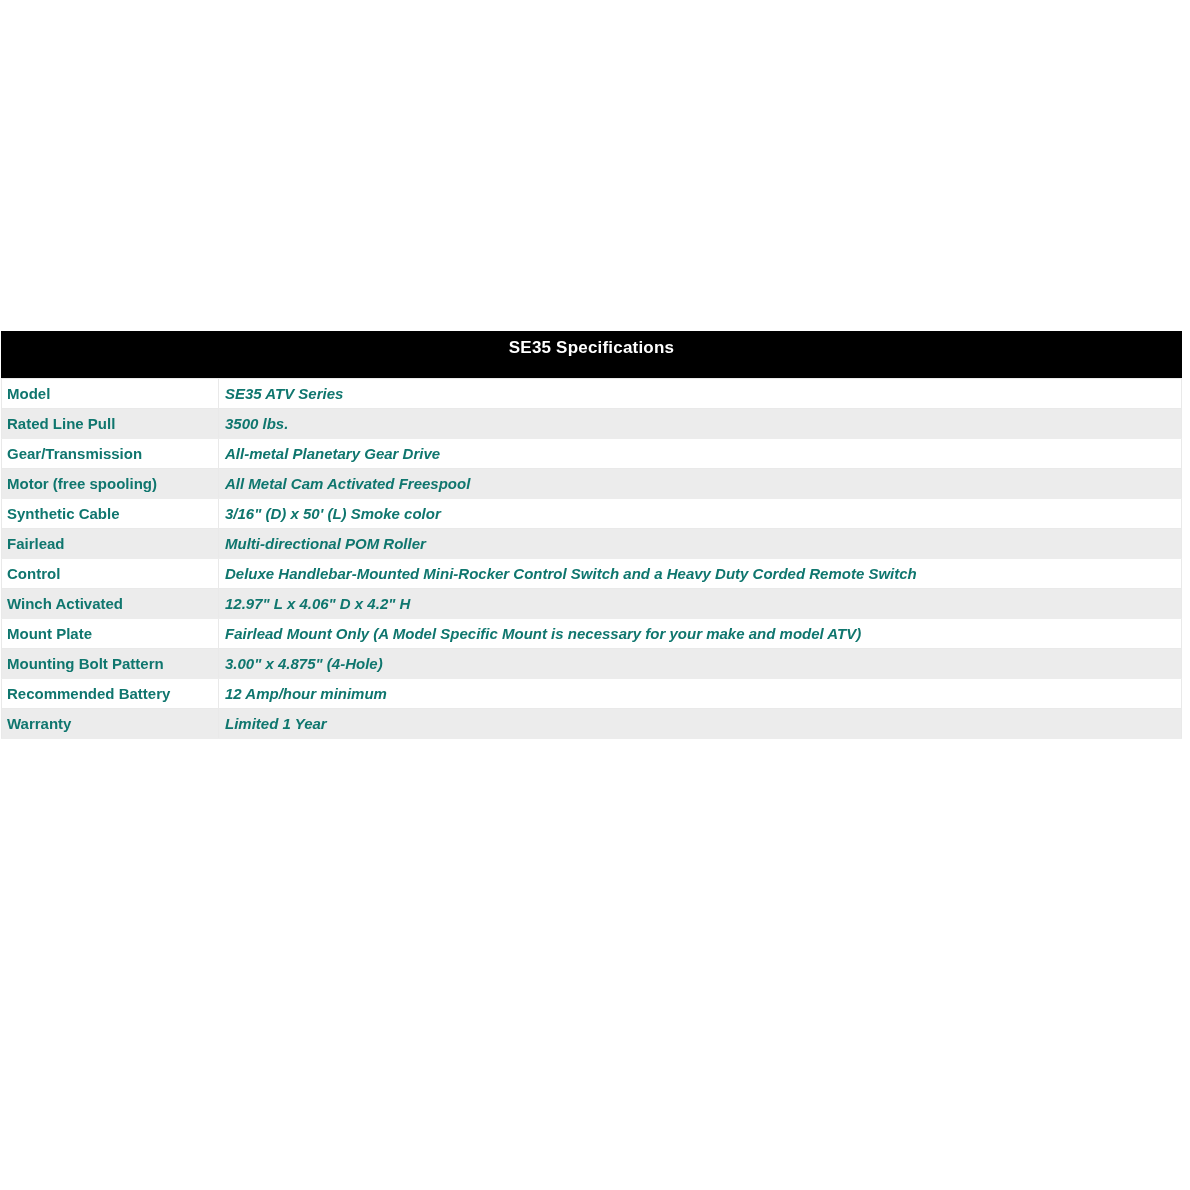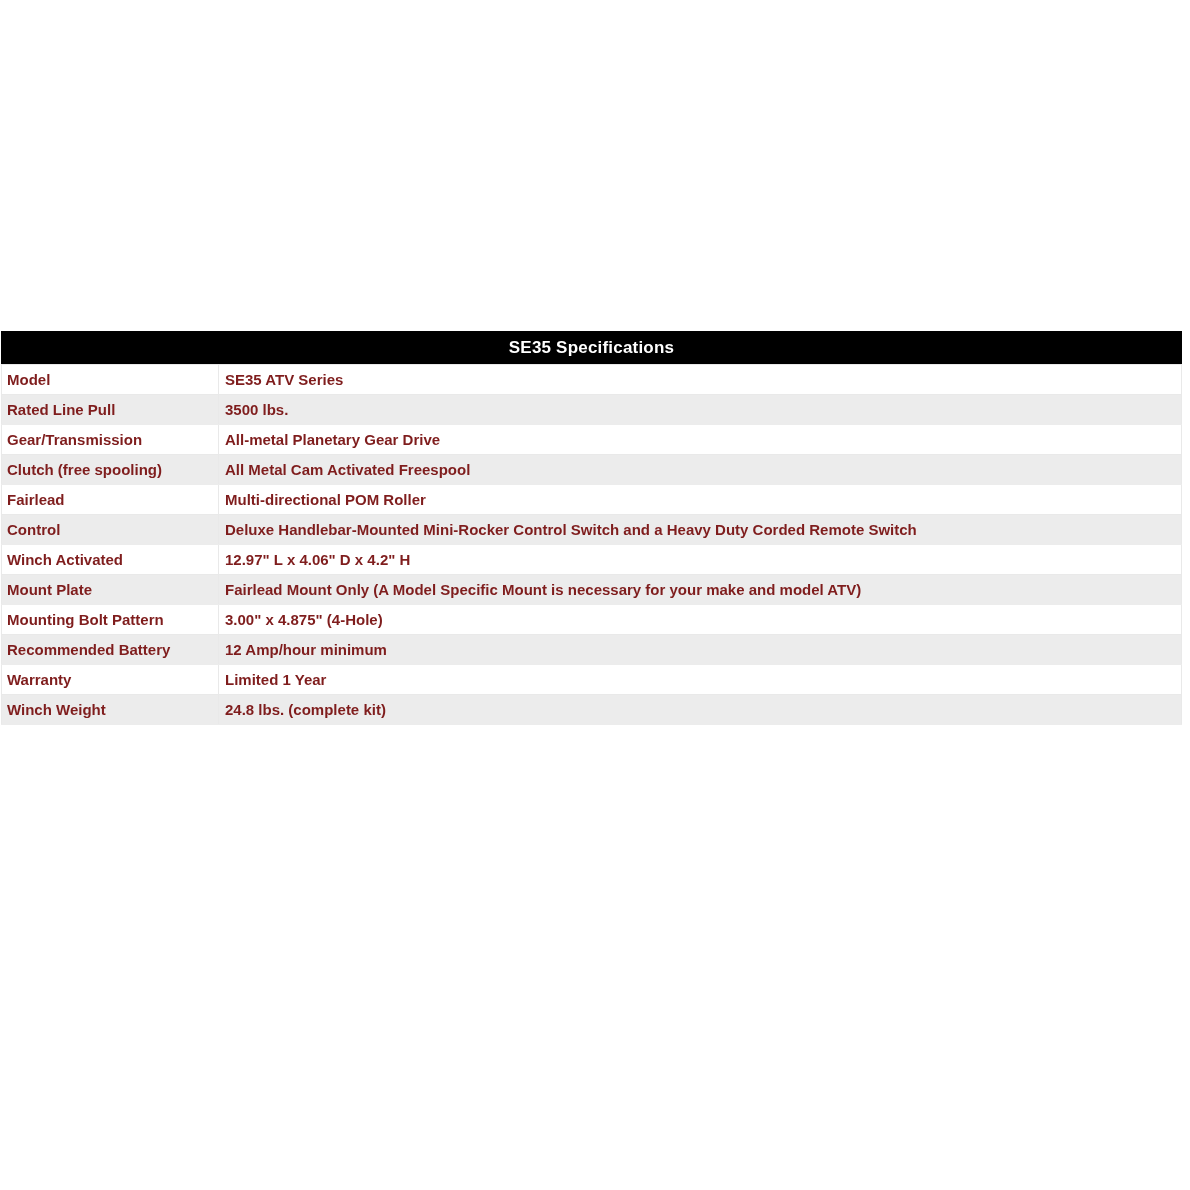--- a/index.html
+++ b/index.html
@@ -17,48 +17,49 @@
     position: absolute;
     top: 331px;
     left: 1px;
     width: 1181px;
   }
   .spec-header {
     background: #000000;
     color: #ffffff;
     font-size: 17px;
     font-weight: bold;
-    height: 33px;
+    height: 47px;
     line-height: 33px;
     text-align: center;
     letter-spacing: 0.2px;
   }
   table.spec-grid {
     border-collapse: collapse;
     width: 100%;
     table-layout: fixed;
   }
   table.spec-grid td {
     height: 29px;
     padding: 0;
     font-size: 15px;
     font-weight: bold;
-    color: #7f1d1d;
+    color: #0f766e;
     border: 1px solid #e9e9e9;
     vertical-align: middle;
     white-space: nowrap;
     overflow: hidden;
     background: #ffffff;
   }
   table.spec-grid td.label-cell {
     width: 211px;
     padding-left: 5px;
   }
   table.spec-grid td.value-cell {
     padding-left: 6px;
+    font-style: italic;
   }
   table.spec-grid tr:nth-child(even) td {
     background: #ececec;
     border-color: #ececec #e9e9e9;
   }
 </style>
 </head>
 <body>
 
 <div class="spec-wrap">
@@ -71,22 +72,26 @@
         </tr>
         <tr>
           <td class="label-cell">Rated Line Pull</td>
           <td class="value-cell">3500 lbs.</td>
         </tr>
         <tr>
           <td class="label-cell">Gear/Transmission</td>
           <td class="value-cell">All-metal Planetary Gear Drive</td>
         </tr>
         <tr>
-          <td class="label-cell">Clutch (free spooling)</td>
+          <td class="label-cell">Motor (free spooling)</td>
           <td class="value-cell">All Metal Cam Activated Freespool</td>
+        </tr>
+        <tr>
+          <td class="label-cell">Synthetic Cable</td>
+          <td class="value-cell">3/16" (D) x 50' (L) Smoke color</td>
         </tr>
         <tr>
           <td class="label-cell">Fairlead</td>
           <td class="value-cell">Multi-directional POM Roller</td>
         </tr>
         <tr>
           <td class="label-cell">Control</td>
           <td class="value-cell">Deluxe Handlebar-Mounted Mini-Rocker Control Switch and a Heavy Duty Corded Remote Switch</td>
         </tr>
         <tr>
@@ -102,19 +107,15 @@
           <td class="value-cell">3.00" x 4.875" (4-Hole)</td>
         </tr>
         <tr>
           <td class="label-cell">Recommended Battery</td>
           <td class="value-cell">12 Amp/hour minimum</td>
         </tr>
         <tr>
           <td class="label-cell">Warranty</td>
           <td class="value-cell">Limited 1 Year</td>
         </tr>
-        <tr>
-          <td class="label-cell">Winch Weight</td>
-          <td class="value-cell">24.8 lbs. (complete kit)</td>
-        </tr>
       </tbody>
   </table>
 </div>
 
 </body></html>

